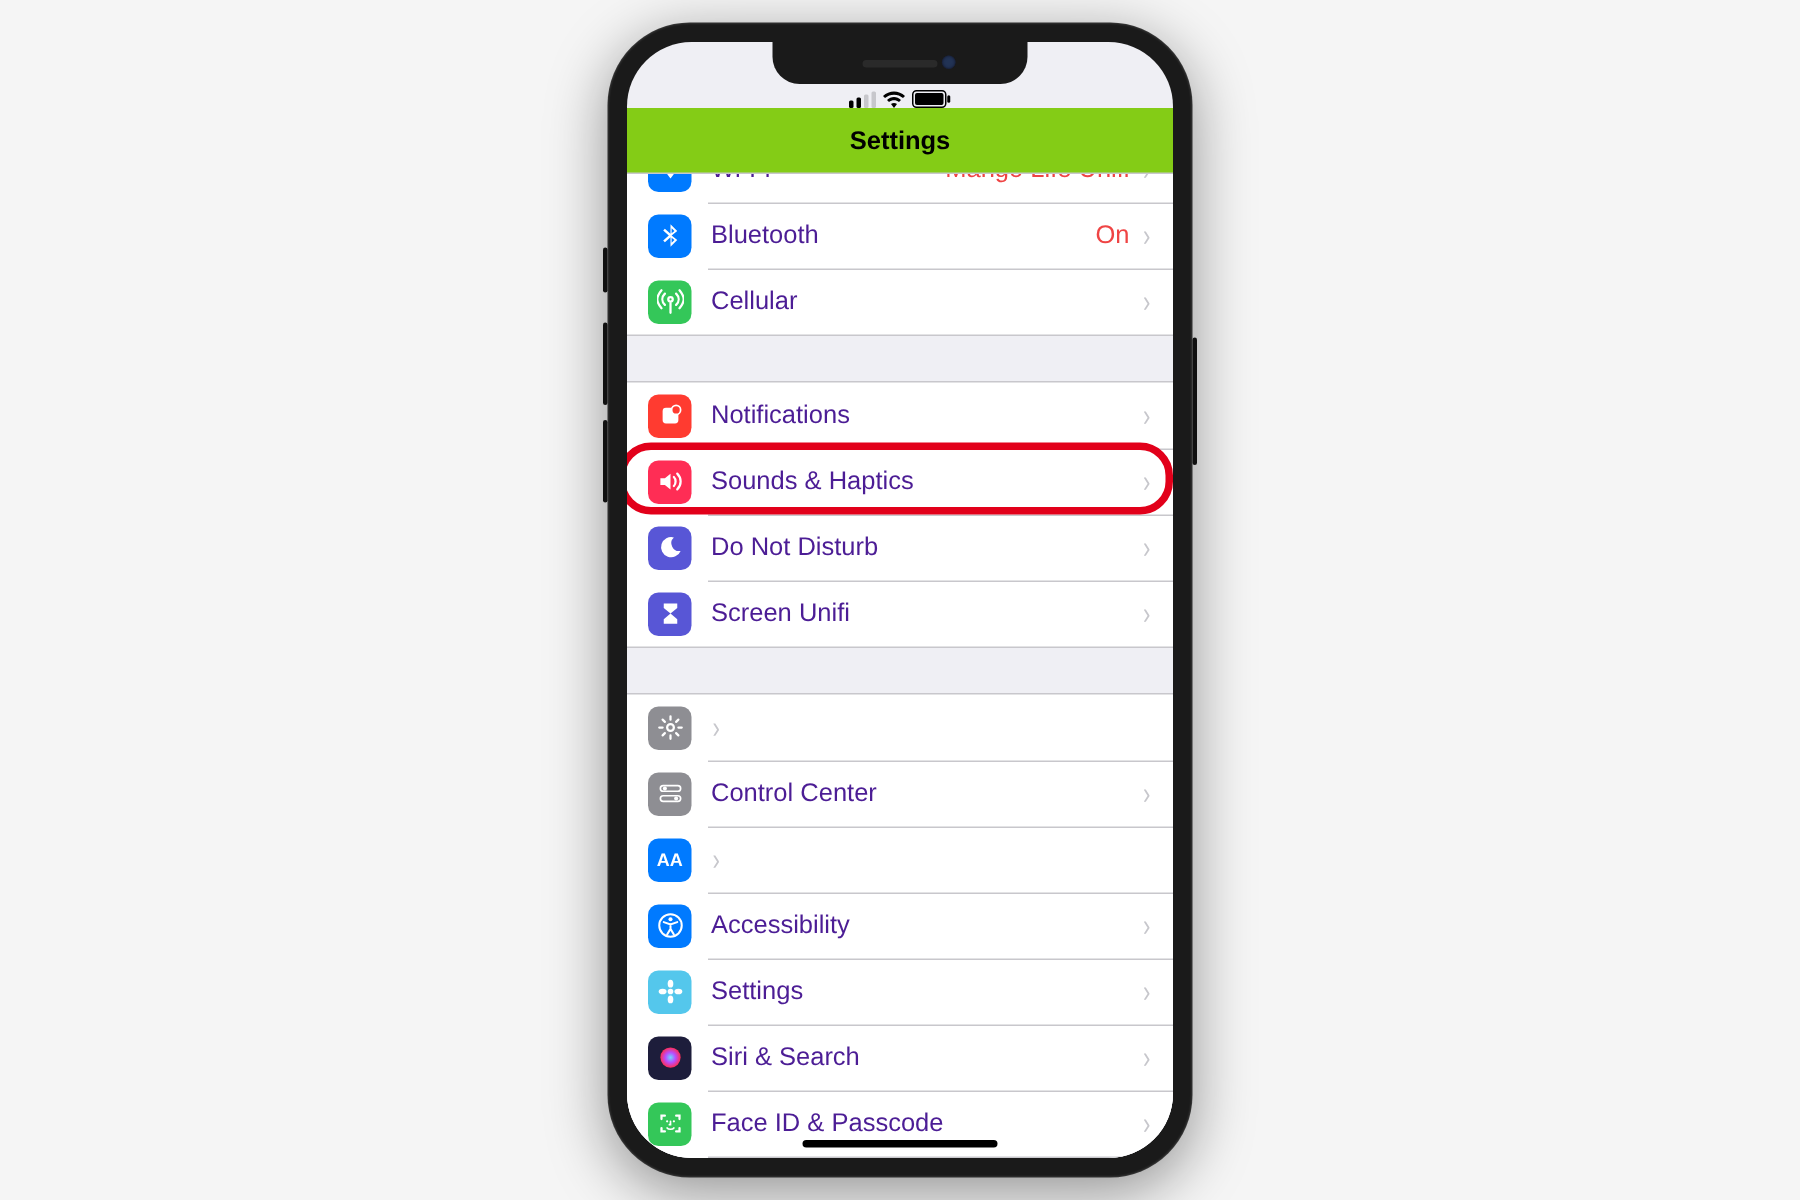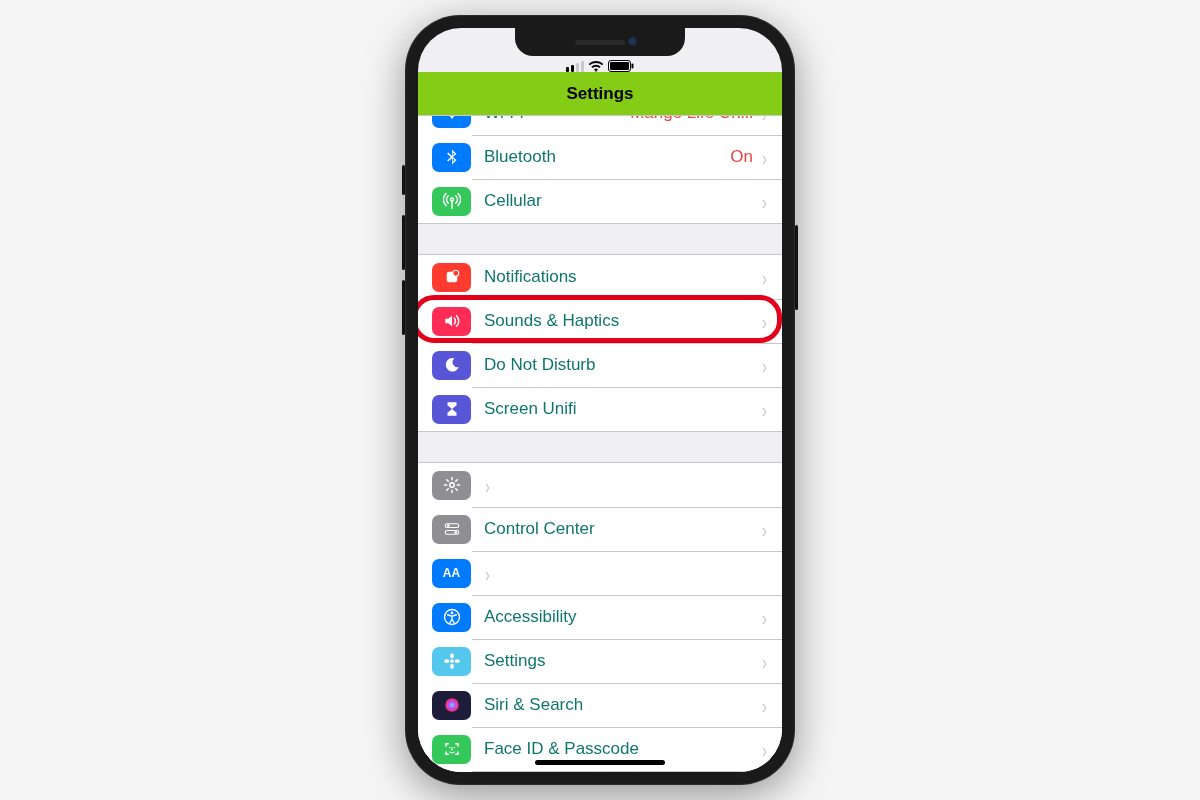--- a/index.html
+++ b/index.html
@@ -107,29 +107,29 @@
     position:relative;
   }
   .row + .row::before {
     content:"";
     position:absolute;
     left:54px; right:0; top:0;
     height:0.5px;
     background:#c8c7cc;
   }
   .iconbox {
-    width:39px; height:29px;
+    width:29px; height:29px;
     border-radius:7px;
     display:flex; align-items:center; justify-content:center;
     font-size:15px; font-weight:600;
     flex-shrink:0;
     margin-right:13px;
     color:#fff;
   }
-  .label { font-size:17px; flex:1; color:#0f766e; }
+  .label { font-size:17px; flex:1; color:#4c1d95; }
   .value { font-size:17px; color:#ef4444; margin-right:8px; }
   .chev { color:#c7c7cc; font-size:21px; line-height:1; font-weight:300; transform: scaleX(0.7); }
 
   .home-indicator {
     position:absolute;
     bottom:7px;
     left:50%;
     transform:translateX(-50%);
     width:130px; height:5px;
     background:#000;

